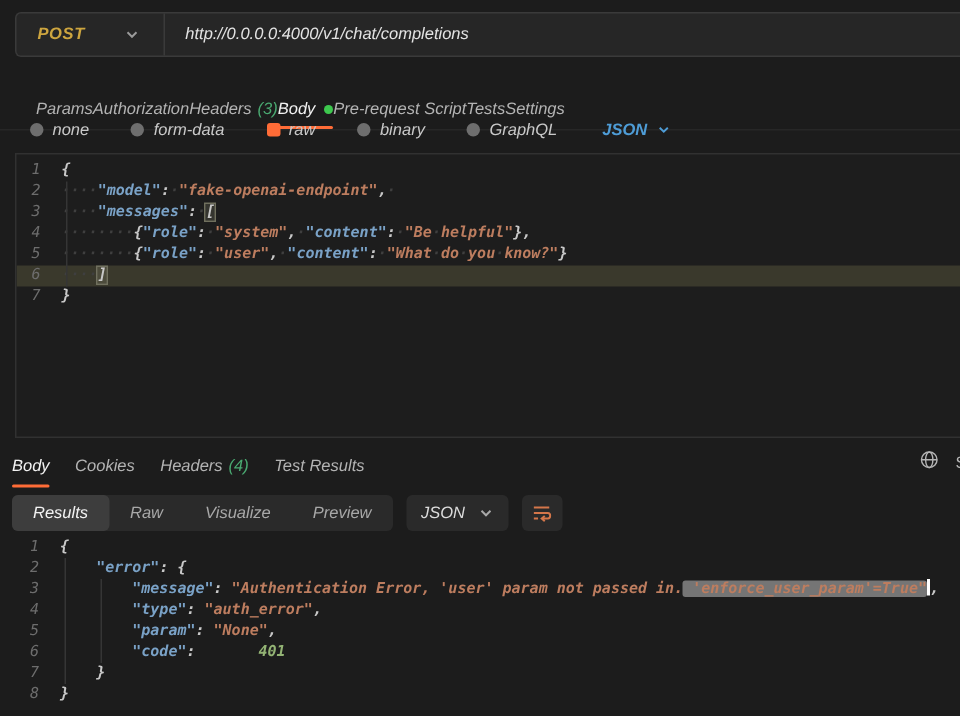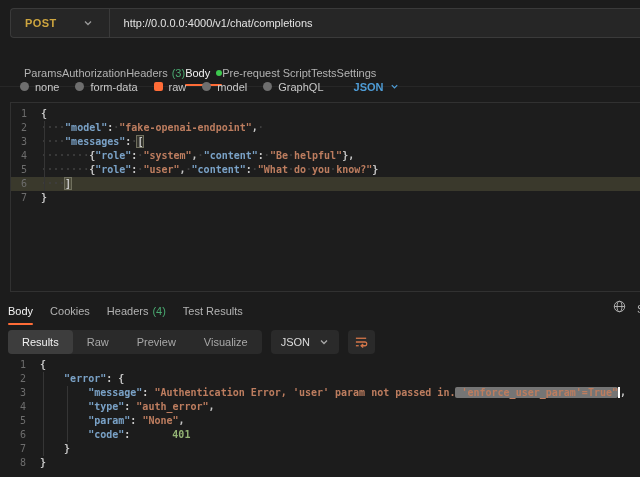--- a/index.html
+++ b/index.html
@@ -1,17 +1,17 @@
 <!DOCTYPE html>
 <html><head>
 <meta charset="utf-8">
 <style>
   html,body{margin:0;padding:0;background:#1c1c1c;width:640px;height:477px;overflow:hidden;
     font-family:"Liberation Sans",sans-serif;-webkit-font-smoothing:antialiased;}
-  .abs{position:absolute;}
+  .abs{position:absolute;font-style:italic;}
   
   .urlbar{left:10px;right:0;top:8px;height:30px;background:#262626;border:1px solid #3a3a3a;border-right:none;
     border-radius:4px 0 0 4px;display:flex;align-items:center;box-sizing:border-box;}
   .method{margin-left:14px;color:#cda53f;font-weight:bold;font-size:11px;letter-spacing:.4px;}
   .chev{margin-left:26px;display:flex;}
   .vsep{width:1px;height:28px;background:#3a3a3a;margin-left:16px;}
   .url{margin-left:14px;color:#e3e3e3;font-size:11px;}
   
   .tabrow{display:flex;align-items:center;font-size:11px;color:#b3b3b3;}
   .req-tabs{left:0;right:0;top:59px;height:27px;padding-left:24px;border-bottom:1px solid #272727;}
@@ -93,36 +93,36 @@
     </div>
     <div class="tab">
       <span>Tests</span>
     </div>
     <div class="tab">
       <span>Settings</span>
     </div>
   </div>
 
 <div class="abs radiorow">
-  <span id="radio-slot" style="display:flex;gap:16px;align-items:center;">
+  <span id="radio-slot" style="display:flex;gap:28px;align-items:center;">
       <span class="bt">
         <span class="radio"></span>
         <span>none</span>
       </span>
       <span class="bt">
         <span class="radio"></span>
         <span>form-data</span>
       </span>
       <span class="bt">
         <span class="radio sel"></span>
         <span>raw</span>
       </span>
       <span class="bt">
         <span class="radio"></span>
-        <span>model</span>
+        <span>binary</span>
       </span>
       <span class="bt">
         <span class="radio"></span>
         <span>GraphQL</span>
       </span>
     </span>
   <span class="fmt">
     <span>JSON</span>
     <svg width="9" height="9" viewBox="0 0 10 10">
         <polyline points="2,3.5 5,6.5 8,3.5" fill="none" stroke="#4e9cd6" stroke-width="1.4"></polyline>
@@ -164,22 +164,22 @@
       <line x1="1.4" y1="7" x2="12.6" y2="7"></line>
     </svg>
   </span>
 </div>
 <div class="clip">S</div>
 
 <div class="abs resp-toolbar">
   <div class="segs" id="views-slot">
       <div class="seg active">Results</div>
       <div class="seg">Raw</div>
+      <div class="seg">Visualize</div>
       <div class="seg">Preview</div>
-      <div class="seg">Visualize</div>
     </div>
   <div class="dd">
     <span>JSON</span>
     <svg width="10" height="10" viewBox="0 0 10 10">
         <polyline points="2,3.5 5,6.5 8,3.5" fill="none" stroke="#a8a8a8" stroke-width="1.3"></polyline>
       </svg>
   </div>
   <div class="wrapbtn">
     <svg width="15" height="14" viewBox="0 0 16 15" fill="none" stroke="#d4764a" stroke-width="1.4">
       <line x1="2" y1="3.5" x2="13" y2="3.5"></line>

